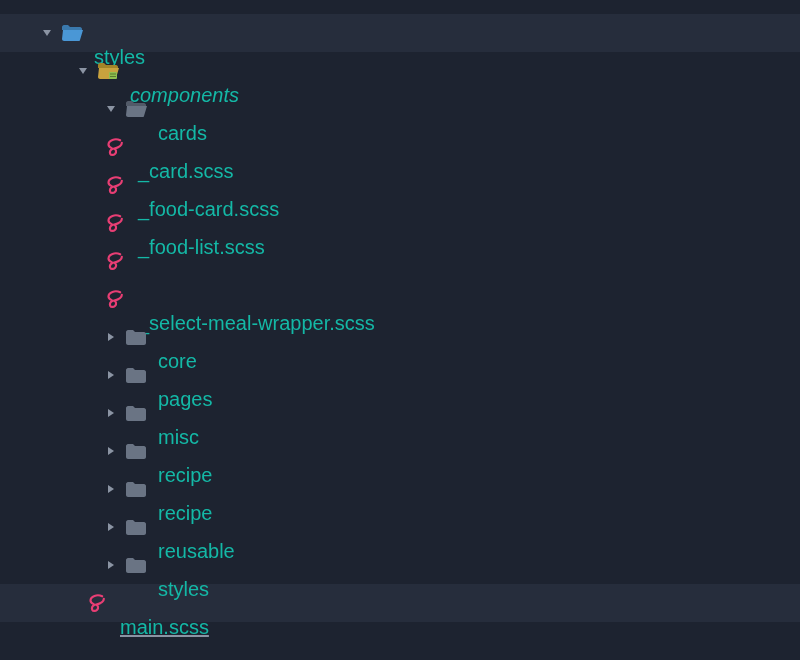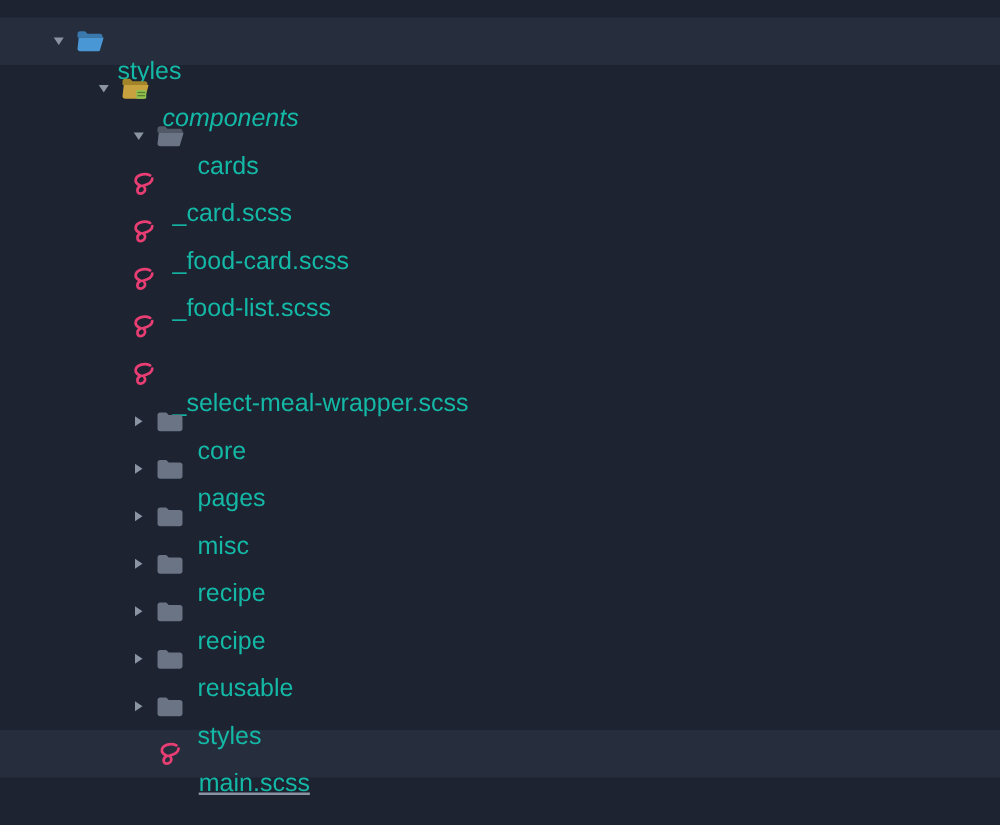--- a/index.html
+++ b/index.html
@@ -41,21 +41,21 @@
       margin-left: 6px;
       margin-right: 10px;
       flex-shrink: 0;
     }
     .label { color: #14b8a6; margin-top: 48px; }
     
     .lv0 { padding-left: 40px; }
     .lv1 { padding-left: 76px; font-style: italic; }
     .lv2 { padding-left: 104px; }
     .lv3 { padding-left: 84px; }
-    .lv2f { padding-left: 105px; text-decoration: underline; }
+    .lv2f { padding-left: 66px; text-decoration: underline; }
   </style>
 </head>
 <body>
 
 <div class="tree">
 
   <div class="row lv0 highlighted">
     <span class="arrow">
       <svg width="10" height="10" viewBox="0 0 10 10">
           <path d="M1 2 L9 2 L5 8 Z" fill="#8b94a3"></path>

